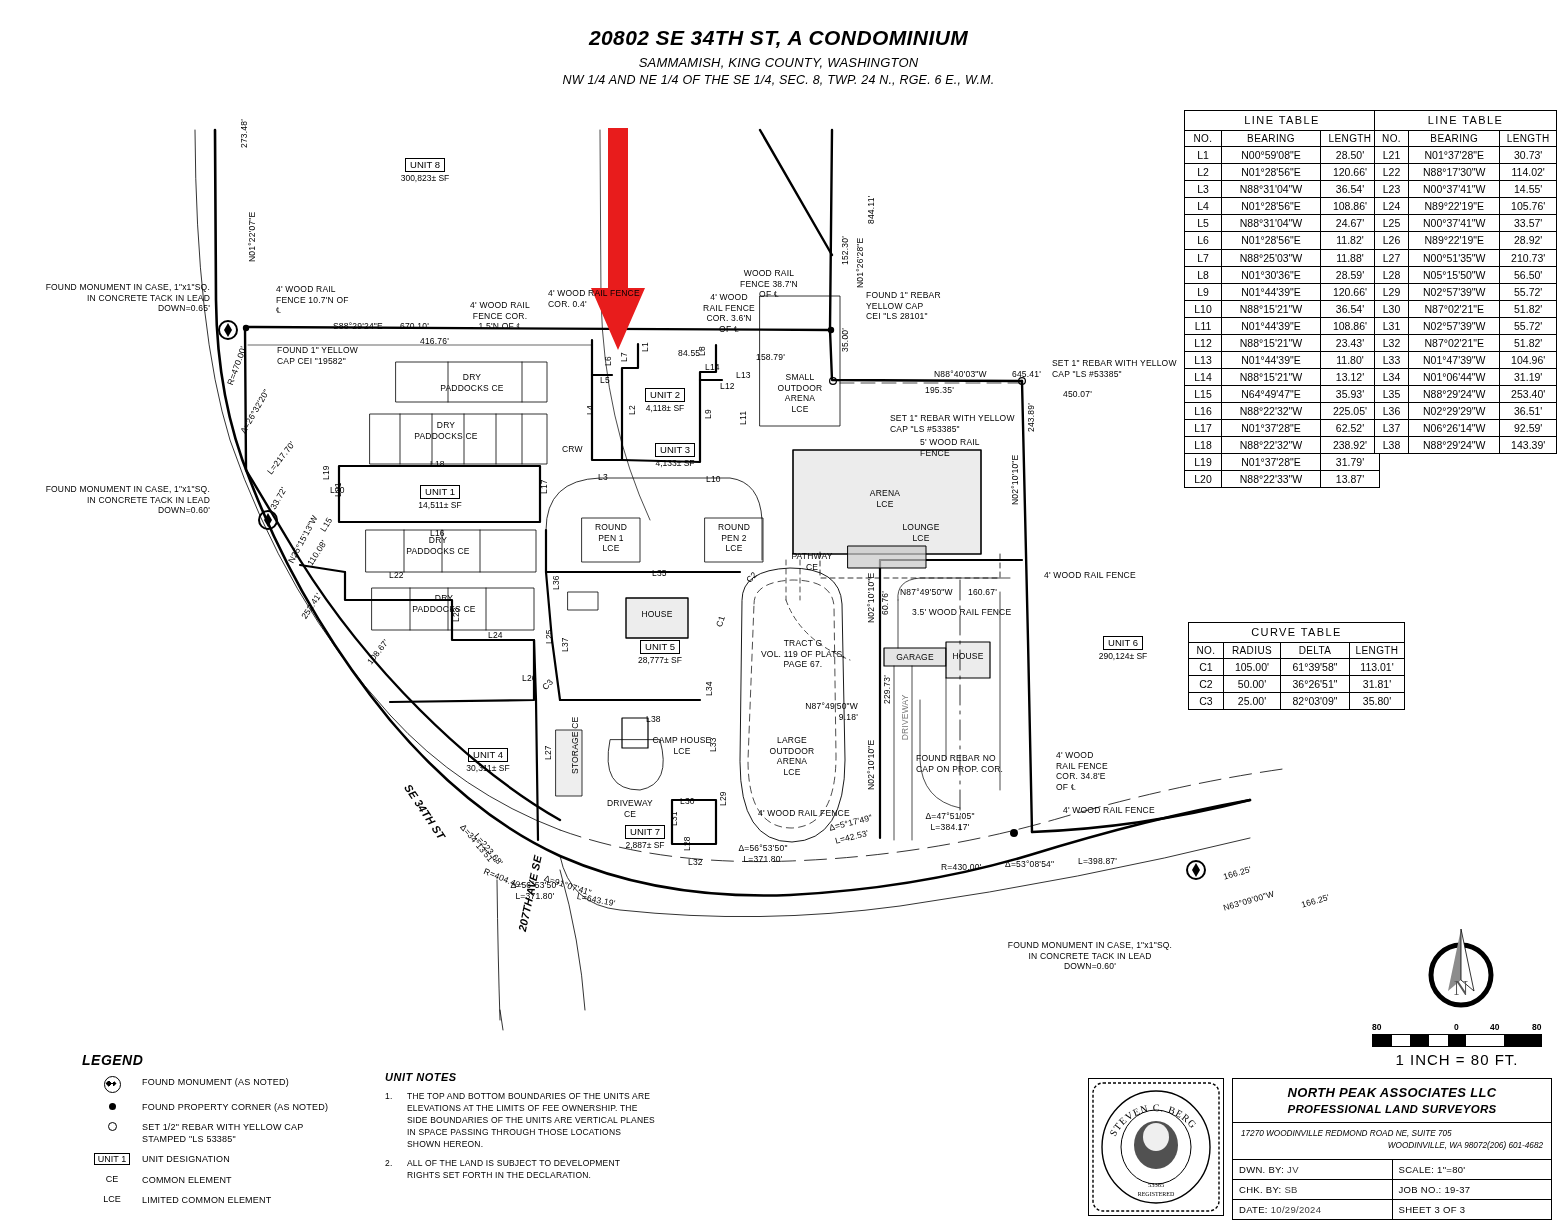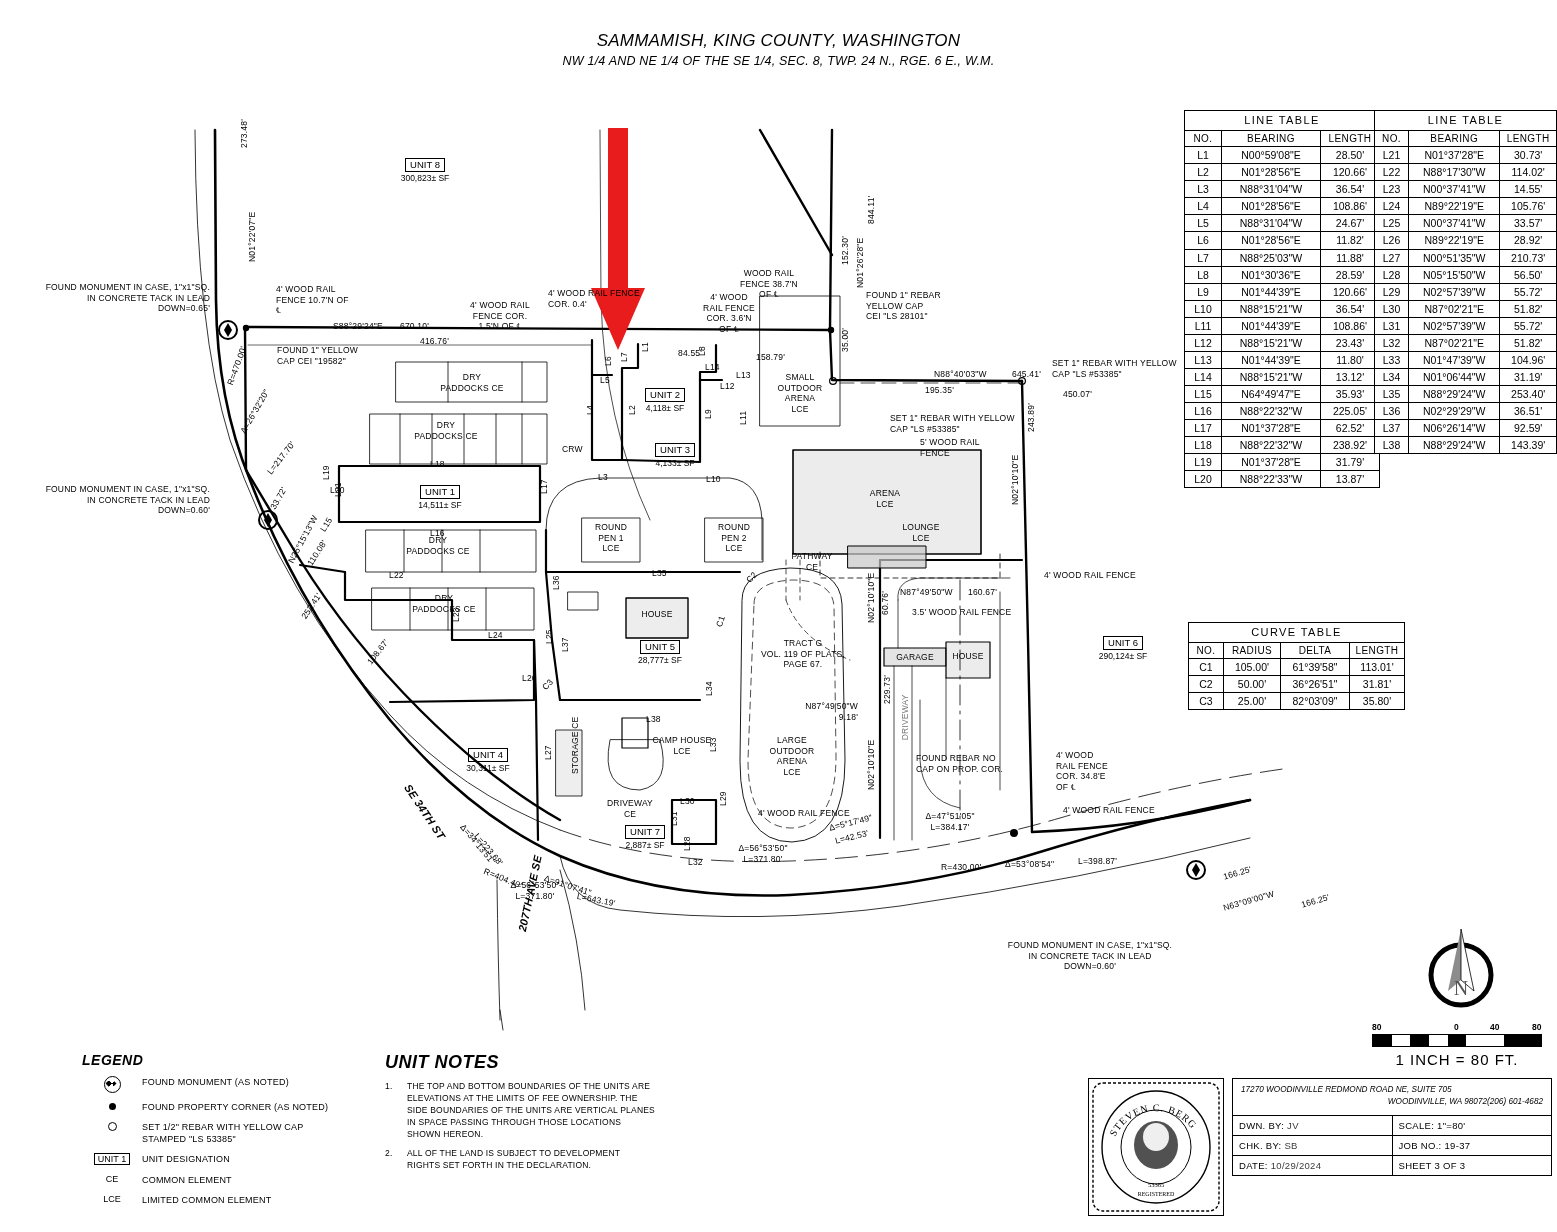--- a/index.html
+++ b/index.html
@@ -2,21 +2,21 @@
 <html><head>
 <meta charset="utf-8">
 <style>
   html,body{margin:0;padding:0;background:#fff;}
   body{width:1557px;height:1232px;position:relative;
        font-family:"Liberation Sans", sans-serif;color:#000;overflow:hidden;}
   .abs{position:absolute;}
   
   #title-block{top:26px;left:0;width:1557px;text-align:center;}
   #title-block .t1{font-size:21px;font-weight:bold;font-style:italic;letter-spacing:.4px;}
-  #title-block .t2{font-size:17px;font-style:italic;margin-top:5px;letter-spacing:.2px;}
+  #title-block .t2{font-size:13px;font-style:italic;margin-top:5px;letter-spacing:.2px;}
   #title-block .t3{font-size:12.5px;font-style:italic;margin-top:3px;letter-spacing:.2px;}
   
   table.survey{border-collapse:collapse;font-size:10.5px;background:#fff;}
   table.survey td,table.survey th{border:1px solid #000;padding:2px 3px;text-align:center;
       font-weight:normal;line-height:1.15;}
   table.survey .caption{font-size:11px;letter-spacing:1.4px;padding:3px 0;}
   table.survey .hdr td{font-size:10px;letter-spacing:.4px;}
   table.survey td.no{width:30px;}
   table.survey td.bear{width:92px;}
   table.survey td.len{width:52px;}
@@ -47,21 +47,21 @@
   .mon-sym:before,.mon-sym:after{content:"";position:absolute;}
   .mon-sym:before{left:1px;top:1px;width:11px;height:11px;
      background:
       conic-gradient(from 45deg,#000 0deg 90deg,transparent 90deg 180deg,#000 180deg 270deg,transparent 270deg 360deg);
      clip-path:polygon(50% 0,100% 50%,50% 100%,0 50%);}
   .dot-sym{display:inline-block;width:7px;height:7px;background:#000;border-radius:50%;vertical-align:middle;}
   .o-sym{display:inline-block;width:7px;height:7px;border:1.2px solid #000;border-radius:50%;vertical-align:middle;}
   .unit-sym{display:inline-block;border:1px solid #000;padding:0 3px;font-size:9px;}
   
   #unit-notes{top:1052px;left:385px;width:270px;}
-  #unit-notes .hd{font-size:18px;font-weight:bold;font-style:italic;letter-spacing:.5px;}
+  #unit-notes .hd{font-size:11px;font-weight:bold;font-style:italic;letter-spacing:.5px;margin-top:19px;}
   #unit-notes .note{display:flex;margin-top:7px;font-size:8.5px;line-height:1.42;letter-spacing:.2px;}
   #unit-notes .num{width:22px;flex:0 0 22px;}
   
   #tb{top:1078px;left:1232px;width:318px;border:1.6px solid #000;}
   #tb .r{border-bottom:1px solid #000;}
   #tb .co{text-align:center;padding:6px 0 7px;}
   #tb .co .n1{font-size:13px;font-weight:bold;font-style:italic;letter-spacing:.3px;}
   #tb .co .n2{font-size:11.5px;font-weight:bold;font-style:italic;margin-top:3px;letter-spacing:.3px;}
   #tb .addr{font-size:8.2px;font-style:italic;padding:5px 8px 6px;line-height:1.5;}
   #tb .addr .l2{display:flex;justify-content:flex-end;}
@@ -78,20 +78,21 @@
   #scalebar .bar{display:flex;height:11px;border:1px solid #000;}
   #scalebar .bar i{display:block;height:100%;}
   #scalebar .cap{text-align:center;font-size:15px;margin-top:4px;letter-spacing:1px;}
   
   #red-arrow{top:128px;left:588px;width:60px;height:225px;}
 </style>
 </head>
 <body>
 
 <div class="abs" id="title-block">
+  <div class="t1">20802 SE 34TH ST, A CONDOMINIUM</div>
   <div class="t2">SAMMAMISH, KING COUNTY, WASHINGTON</div>
   <div class="t3">NW 1/4 AND NE 1/4 OF THE SE 1/4, SEC. 8, TWP. 24 N., RGE. 6 E., W.M.</div>
 </div>
 
 <svg class="abs" id="map-canvas" viewBox="0 0 1557 1232" xmlns="http://www.w3.org/2000/svg">
   <g fill="none" stroke="#000" stroke-linejoin="round" stroke-linecap="round">
 
     <path d="M215 130 L216 300 Q217 400 250 480 Q300 610 390 720 Q470 815 560 856 Q660 900 790 895 Q920 888 1030 855 Q1150 818 1250 800" stroke-width="2.6"></path>
     <path d="M195 130 Q196 330 230 440 Q285 600 390 715 Q460 792 560 830" stroke-width="0.8"></path>
     <path d="M560 830 Q660 866 790 861 Q930 856 1060 818 Q1180 783 1290 768" stroke-width="0.8" stroke-dasharray="22 9"></path>
@@ -720,20 +721,24 @@
     <path id="sealBot" d="M18 72 A50 52 0 0 0 116 72" fill="none"></path>
     <text font-size="10" font-family="Liberation Serif, serif" letter-spacing="1">
       <textPath href="#sealTop" startOffset="10%">STEVEN C. BERG</textPath>
     </text>
     <text x="67" y="108" text-anchor="middle" font-size="6.5" font-family="Liberation Serif, serif">53385</text>
     <text x="67" y="117" text-anchor="middle" font-size="6" font-family="Liberation Serif, serif">REGISTERED</text>
   </svg>
 </div>
 
 <div class="abs" id="tb">
+  <div class="r co">
+    <div class="n1">NORTH PEAK ASSOCIATES LLC</div>
+    <div class="n2">PROFESSIONAL LAND SURVEYORS</div>
+  </div>
   <div class="r addr">
     <div>17270 WOODINVILLE REDMOND ROAD NE,  SUITE 705</div>
     <div class="l2">
       <span>WOODINVILLE, WA  98072</span>
       <span>(206) 601-4682</span>
     </div>
   </div>
   <div class="r grid">
     <div class="c">
       <span>DWN. BY:</span>

